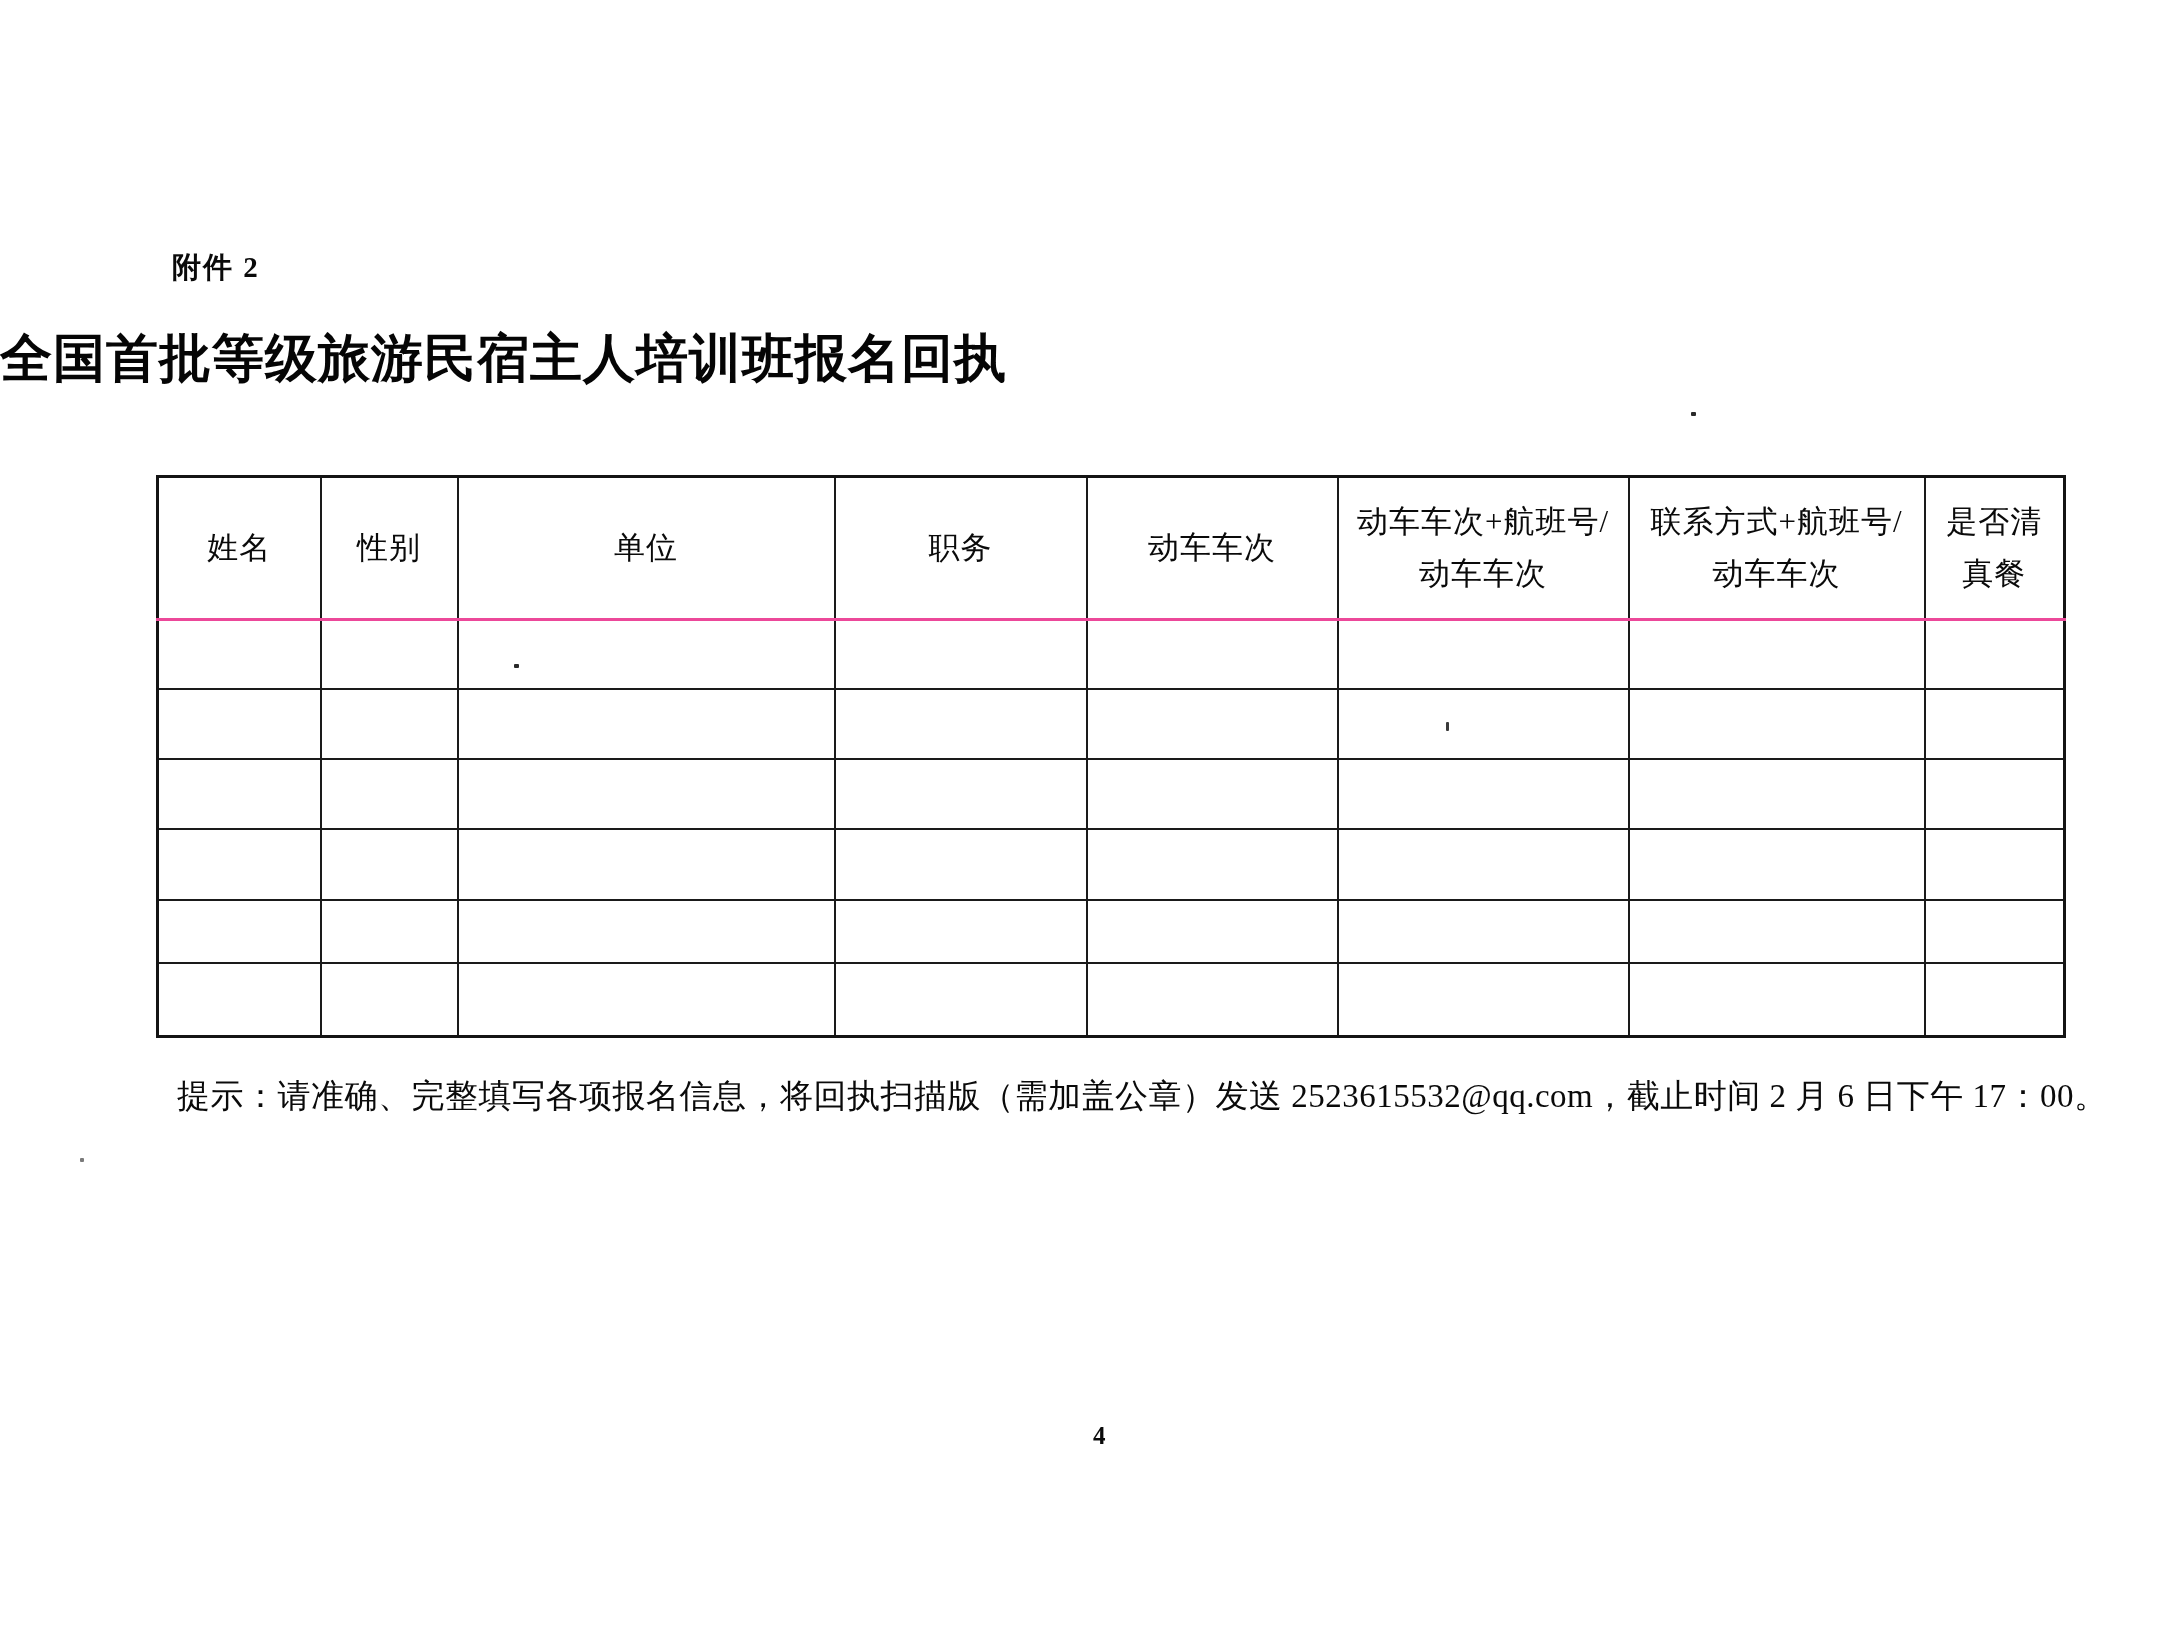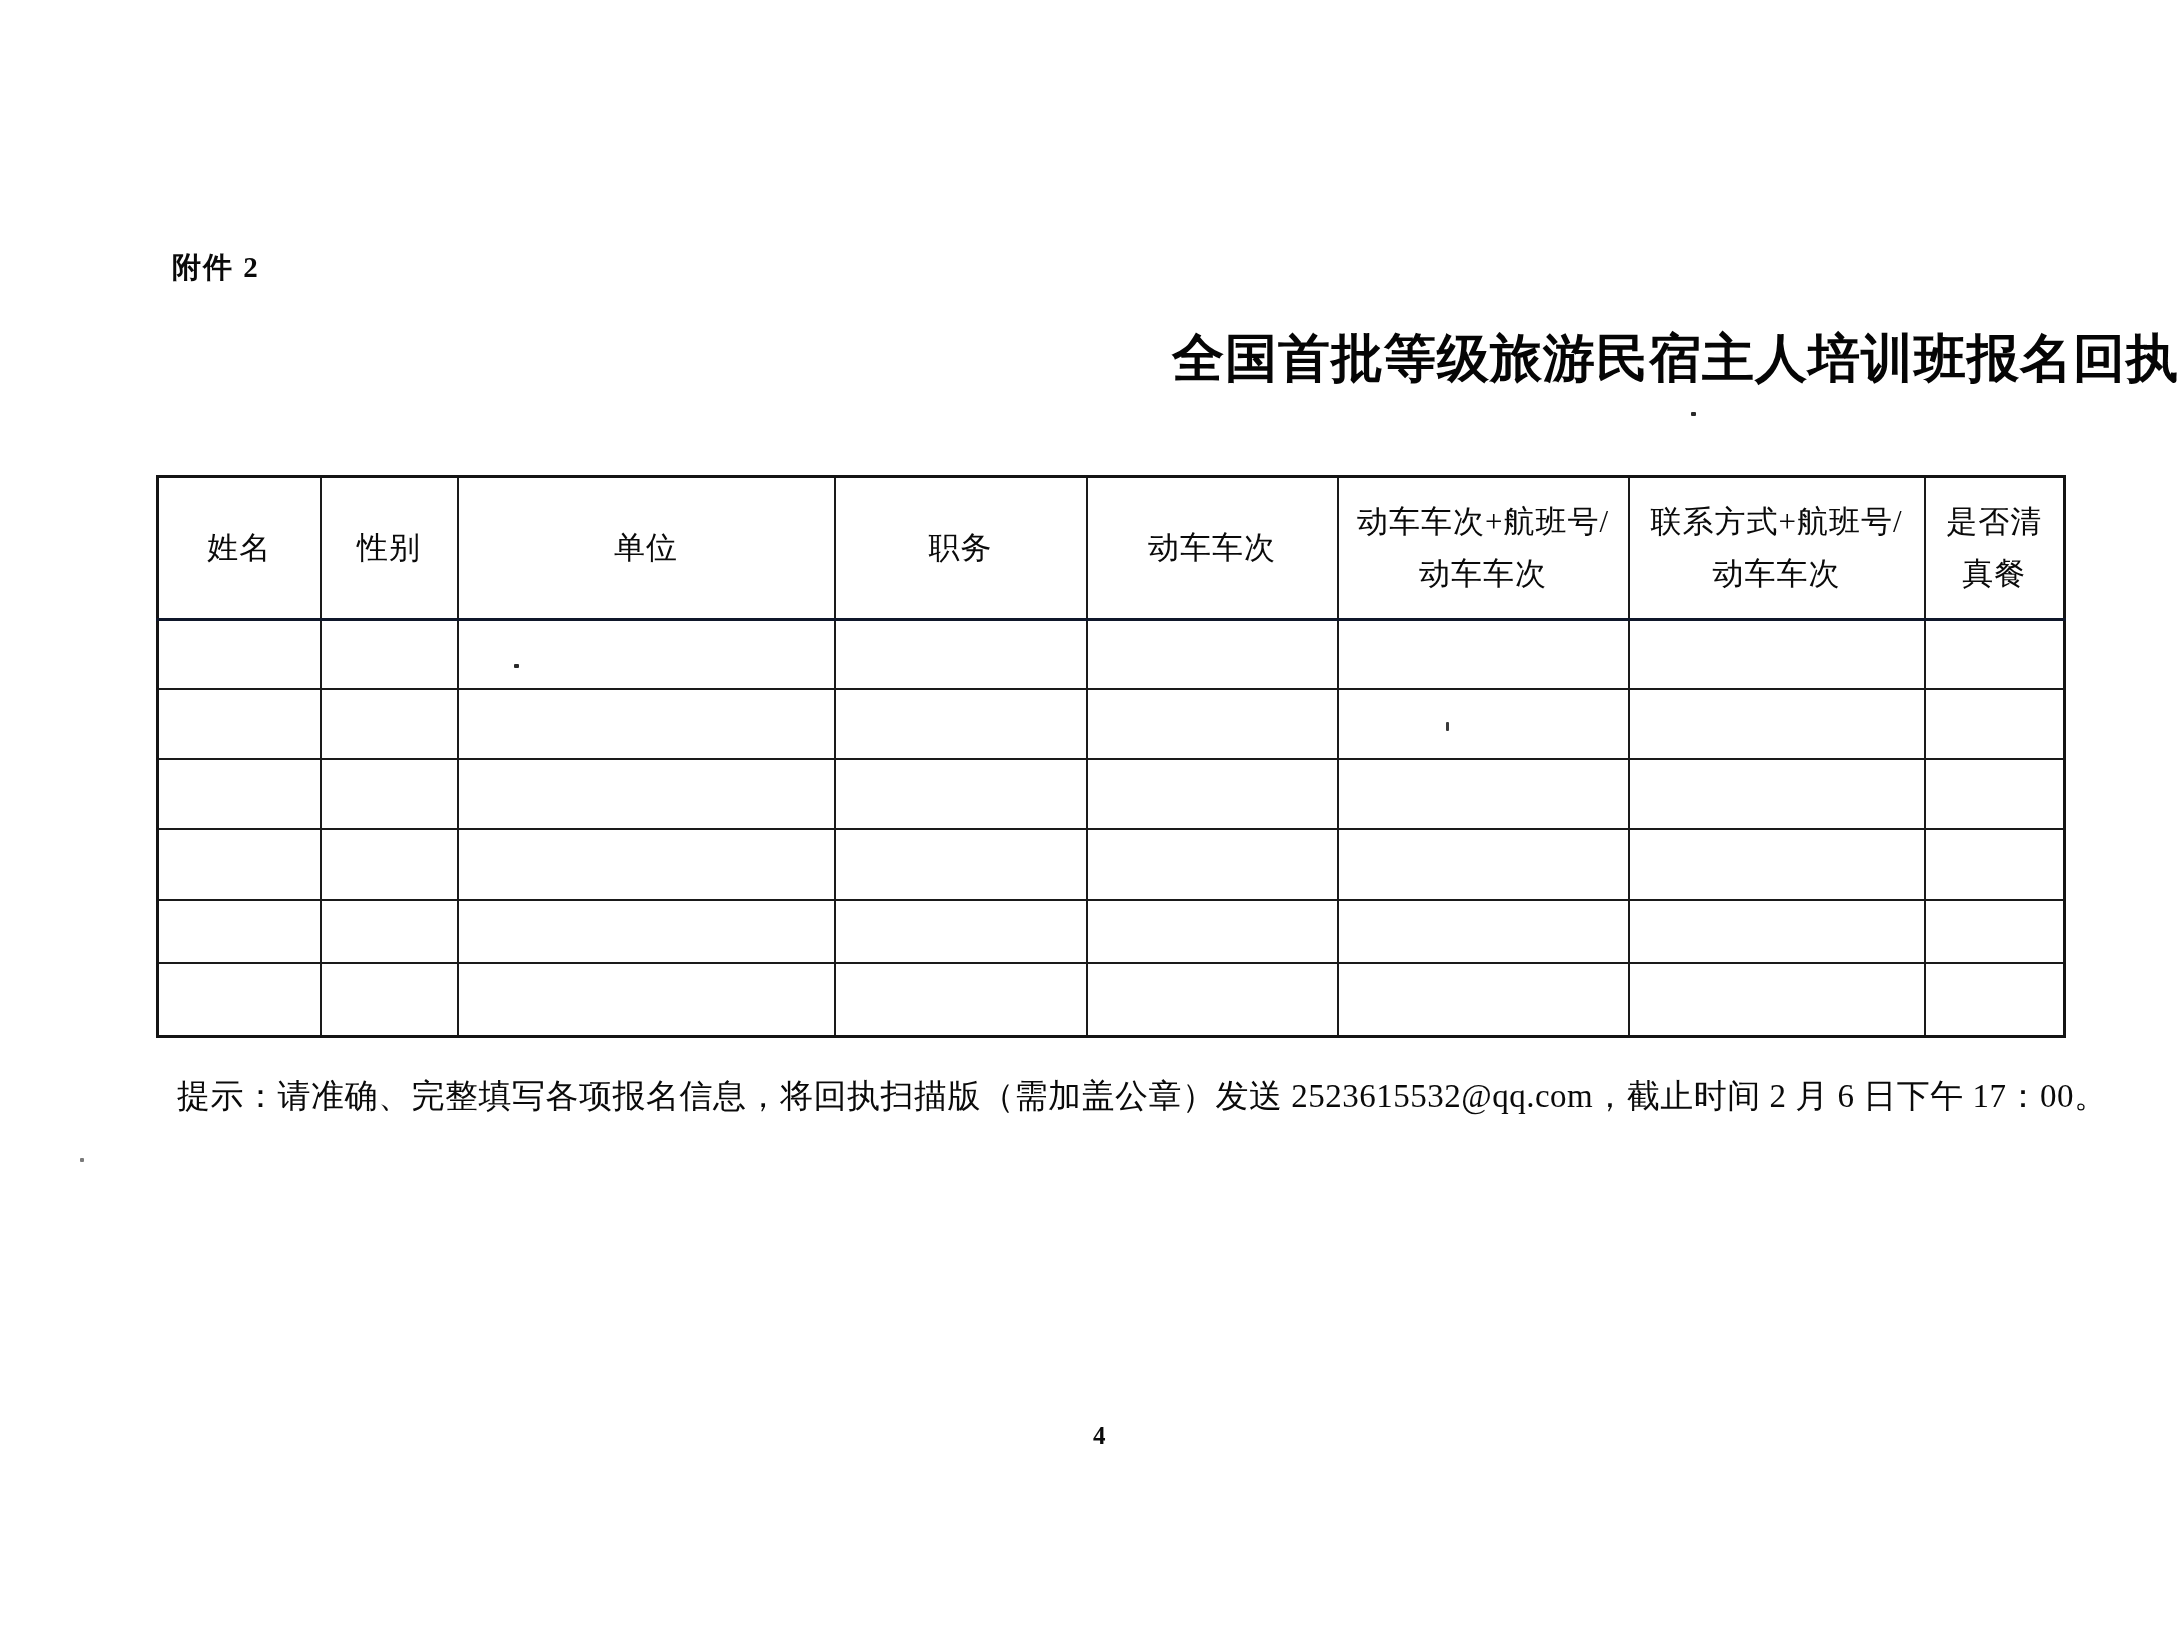--- a/index.html
+++ b/index.html
@@ -20,21 +20,21 @@
     left: 172px; top: 248px;
     font-size: 29px;
     font-weight: bold;
     letter-spacing: 2px;
     color: #0a0a0a;
   }
   .title {
     position: absolute;
     left: 0; right: 0; top: 324px;
     margin: 0;
-    text-align: right;
+    text-align: left;
     font-size: 52px;
     font-weight: bold;
     letter-spacing: 1px;
     color: #050505;
   }
   table.form-table {
     position: absolute;
     left: 156px; top: 475px;
     width: 1907px;
     border-collapse: collapse;
@@ -47,21 +47,21 @@
   }
   .form-table thead tr { height: 143px; }
   .form-table th {
     font-weight: normal;
     font-size: 31px;
     text-align: center;
     vertical-align: middle;
     letter-spacing: 1px;
     color: #0a0a0a;
   }
-  .form-table thead tr { border-bottom: 3px solid #0f172a; }
+  .form-table thead tr { border-bottom: 3px solid #ec4899; }
   .hl { display: block; line-height: 52px; }
   col.c0 { width: 163px; }
   col.c1 { width: 137px; }
   col.c2 { width: 377px; }
   col.c3 { width: 252px; }
   col.c4 { width: 251px; }
   col.c5 { width: 291px; }
   col.c6 { width: 296px; }
   col.c7 { width: 140px; }
   .form-table tbody tr:nth-child(1) { height: 69px; }

